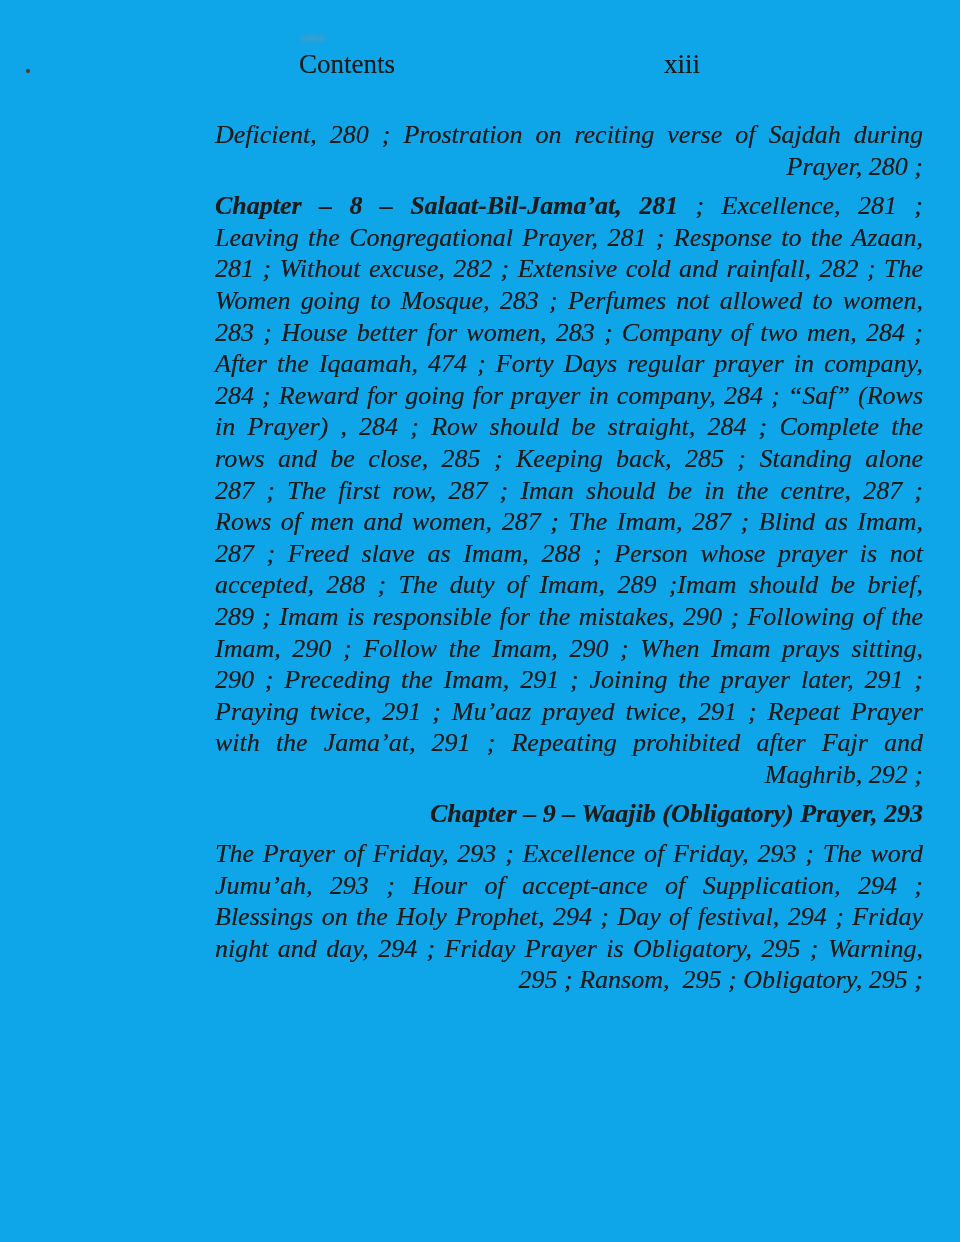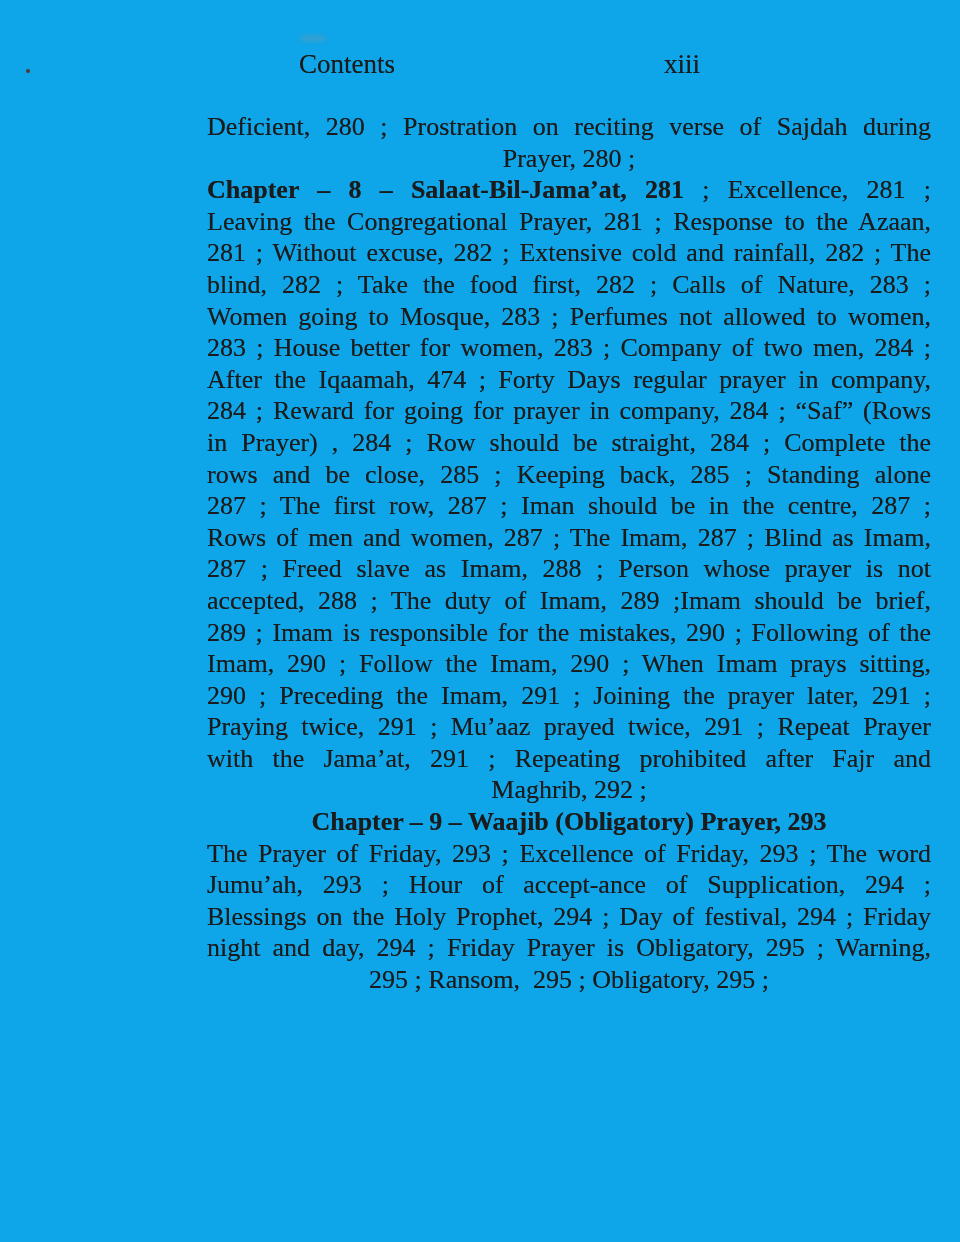--- a/index.html
+++ b/index.html
@@ -56,27 +56,27 @@
   }
   .toc {
     position: absolute;
     left: 207px;
     top: 111px;
     width: 724px;
     font-size: 26px;
     line-height: 31.6px;
     text-shadow: 0 0 0.5px rgba(30,30,30,0.65);
   }
-  .para { margin: 0; padding: 0; }
+  .para { margin: 8px; padding: 0; font-style: italic; }
   .line {
     text-align: justify;
     text-align-last: justify;
   }
   .line.endline {
-    text-align: center;
+    text-align: right;
     text-align-last: auto;
   }
   .b { font-weight: 700; }
 </style>
 </head>
 <body>
 
 <div class="page">
   <span class="smudge"></span>
   <span class="margin-dot"></span>
@@ -84,21 +84,20 @@
   <div class="hdr-pagenum">xiii</div>
   <div class="toc">
       <div class="para">
         <div class="line"><span>Deficient, 280 ; Prostration on reciting verse of Sajdah during</span></div>
         <div class="line endline"><span>Prayer, 280 ;</span></div>
       </div>
       <div class="para">
         <div class="line"><span class="b">Chapter – 8 – Salaat-Bil-Jama’at, 281</span><span> ; Excellence, 281 ;</span></div>
         <div class="line"><span>Leaving the Congregational Prayer, 281 ; Response to the Azaan,</span></div>
         <div class="line"><span>281 ; Without excuse, 282 ; Extensive cold and rainfall, 282 ; The</span></div>
-        <div class="line"><span>blind, 282 ; Take the food first, 282 ; Calls of Nature, 283 ;</span></div>
         <div class="line"><span>Women going to Mosque, 283 ; Perfumes not allowed to women,</span></div>
         <div class="line"><span>283 ; House better for women, 283 ; Company of two men, 284 ;</span></div>
         <div class="line"><span>After the Iqaamah, 474 ; Forty Days regular prayer in company,</span></div>
         <div class="line"><span>284 ; Reward for going for prayer in company, 284 ; “Saf” (Rows</span></div>
         <div class="line"><span>in Prayer) , 284 ; Row should be straight, 284 ; Complete the</span></div>
         <div class="line"><span>rows and be close, 285 ; Keeping back, 285 ; Standing alone</span></div>
         <div class="line"><span>287 ; The first row, 287 ; Iman should be in the centre, 287 ;</span></div>
         <div class="line"><span>Rows of men and women, 287 ; The Imam, 287 ; Blind as Imam,</span></div>
         <div class="line"><span>287 ; Freed slave as Imam, 288 ; Person whose prayer is not</span></div>
         <div class="line"><span>accepted, 288 ; The duty of Imam, 289 ;Imam should be brief,</span></div>

